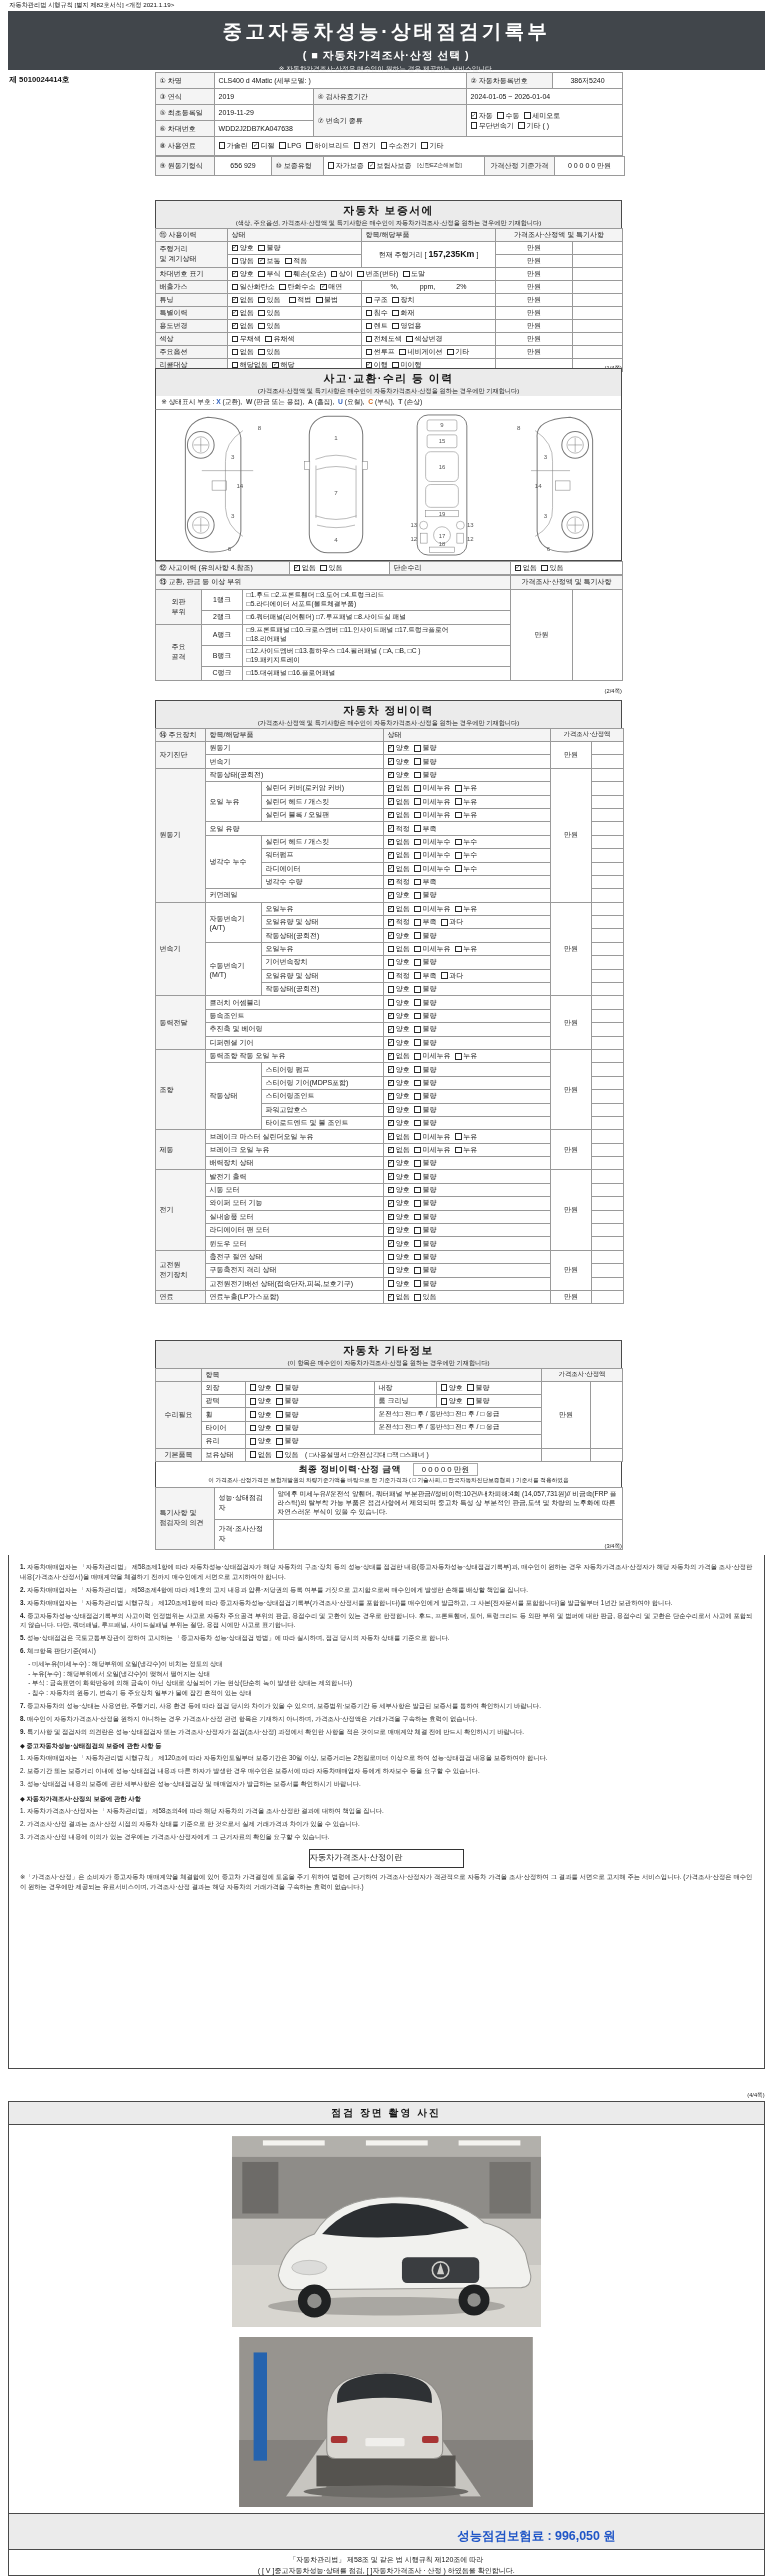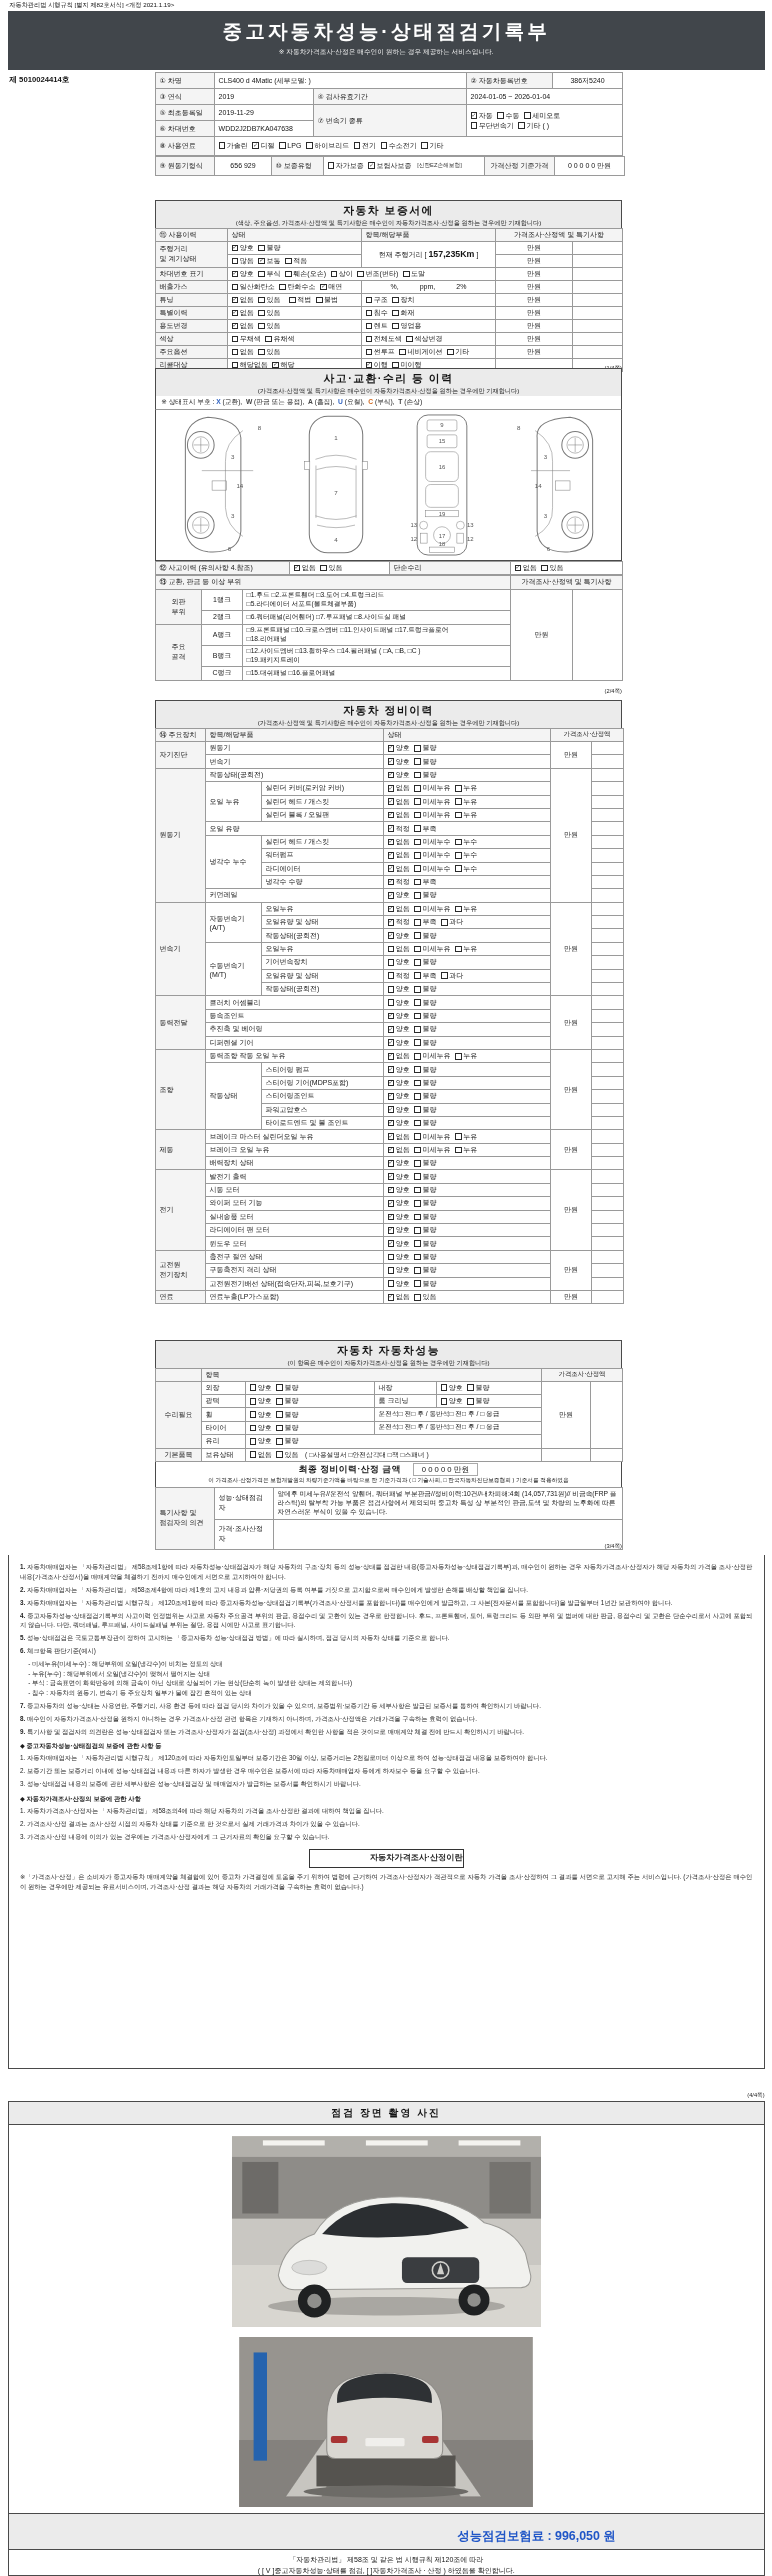--- a/index.html
+++ b/index.html
@@ -29,37 +29,38 @@
 .ins{font-size:5.7px;color:#333;margin-left:1px}
 .marker{font-size:5.7px;text-align:right;color:#222}
 .legend{border:1px solid #4a4a4a;border-top:0;border-bottom:0;background:#fff;font-size:6.7px;padding:2.1px 5.2px;width:467px}
 .diagwrap{border:1px solid #4a4a4a;border-top:0.5px solid #9a9a9a;background:#fff;width:467px;display:flex;justify-content:space-around;align-items:center;padding:3.1px 15.5px}
 .diagwrap svg{display:block}
 .noticebar{background:#ebebeb;border:1px solid #4a4a4a;text-align:center;font-size:9.8px;font-weight:bold;letter-spacing:4.1px;padding:4.1px 0}
 .noticebody{border:1px solid #4a4a4a;border-top:0;background:#fff;padding:7.2px 11.3px;font-size:6.3px;line-height:1.5;color:#1c1c1c}
 .noticebody p{margin-bottom:3.6px;text-align:justify}
 .noticebody .subs{margin:0 0 3.6px 8.2px}
 .nsec{font-weight:bold;margin:5.2px 0 2.6px}
-.nbox{width:155px;margin:7.2px auto 4.1px;border:1px solid #333;text-align:right;font-size:8.2px;font-weight:bold;padding:2.6px 0}
+.nbox{width:155px;margin:7.2px auto 4.1px;border:1px solid #333;text-align:left;font-size:8.2px;font-weight:normal;padding:2.6px 0}
 .nboxtext{font-size:6.3px;text-align:justify;margin-top:2.1px}
 .photobar{background:#ebebeb;border:1px solid #4a4a4a;text-align:center;font-size:9.8px;font-weight:bold;letter-spacing:2.1px;padding:4.6px 0}
 .photobody{border:1px solid #4a4a4a;border-top:0;background:#fff;padding:11.3px 0;text-align:center}
 .photobody .ph{margin:0 auto 7.2px}
 .signbar{background:#ebebeb;border:1px solid #4a4a4a;height:37px;position:relative;text-align:center;padding-top:4.1px}
 .signbar .t{font-size:9.8px;font-weight:bold;letter-spacing:3.1px}
 .signbar .prem{position:absolute;right:148px;bottom:4.1px;color:#2056c7;font-weight:bold;font-size:12.4px}
 .signbody{border:1px solid #4a4a4a;border-top:0;background:#fff;text-align:center;font-size:7px;padding-top:4.1px;height:26px;line-height:1.6}
 </style>
 </head>
 <body>
 
 <div class="abs meta">자동차관리법 시행규칙 [별지 제82호서식] &lt;개정 2021.1.19&gt;</div>
 
 <div class="abs titlebar">
   <div class="tb-t">중고자동차성능·상태점검기록부</div>
+  <div class="tb-s">( ■ 자동차가격조사·산정 선택 )</div>
   <div class="tb-n">※ 자동차가격조사·산정은 매수인이 원하는 경우 제공하는 서비스입니다.</div>
 </div>
 
 <div class="abs docno">제 5010024414호</div>
 
 <div class="abs sec" style="top:72px">
   <div id="basic-tables">
       <table class="f" style="border-bottom:0">
         <colgroup>
           <col style="width:59px">
@@ -1085,21 +1086,21 @@
             <td class="price" rowspan="1">만원</td>
             <td></td>
           </tr>
         </tbody>
       </table>
     </div>
 </div>
 
 <div class="abs sec" style="top:1340px">
   <div class="gh">
-    <div class="t">자동차 자동차성능</div>
+    <div class="t">자동차 기타정보</div>
     <div class="s">(이 항목은 매수인이 자동차가격조사·산정을 원하는 경우에만 기재합니다)</div>
   </div>
   <div id="etc-tables">
       <table class="f" style="border-bottom:0">
         <colgroup>
           <col style="width:46px">
           <col style="width:44px">
           <col style="width:129px">
           <col style="width:62px">
           <col style="width:105px">

